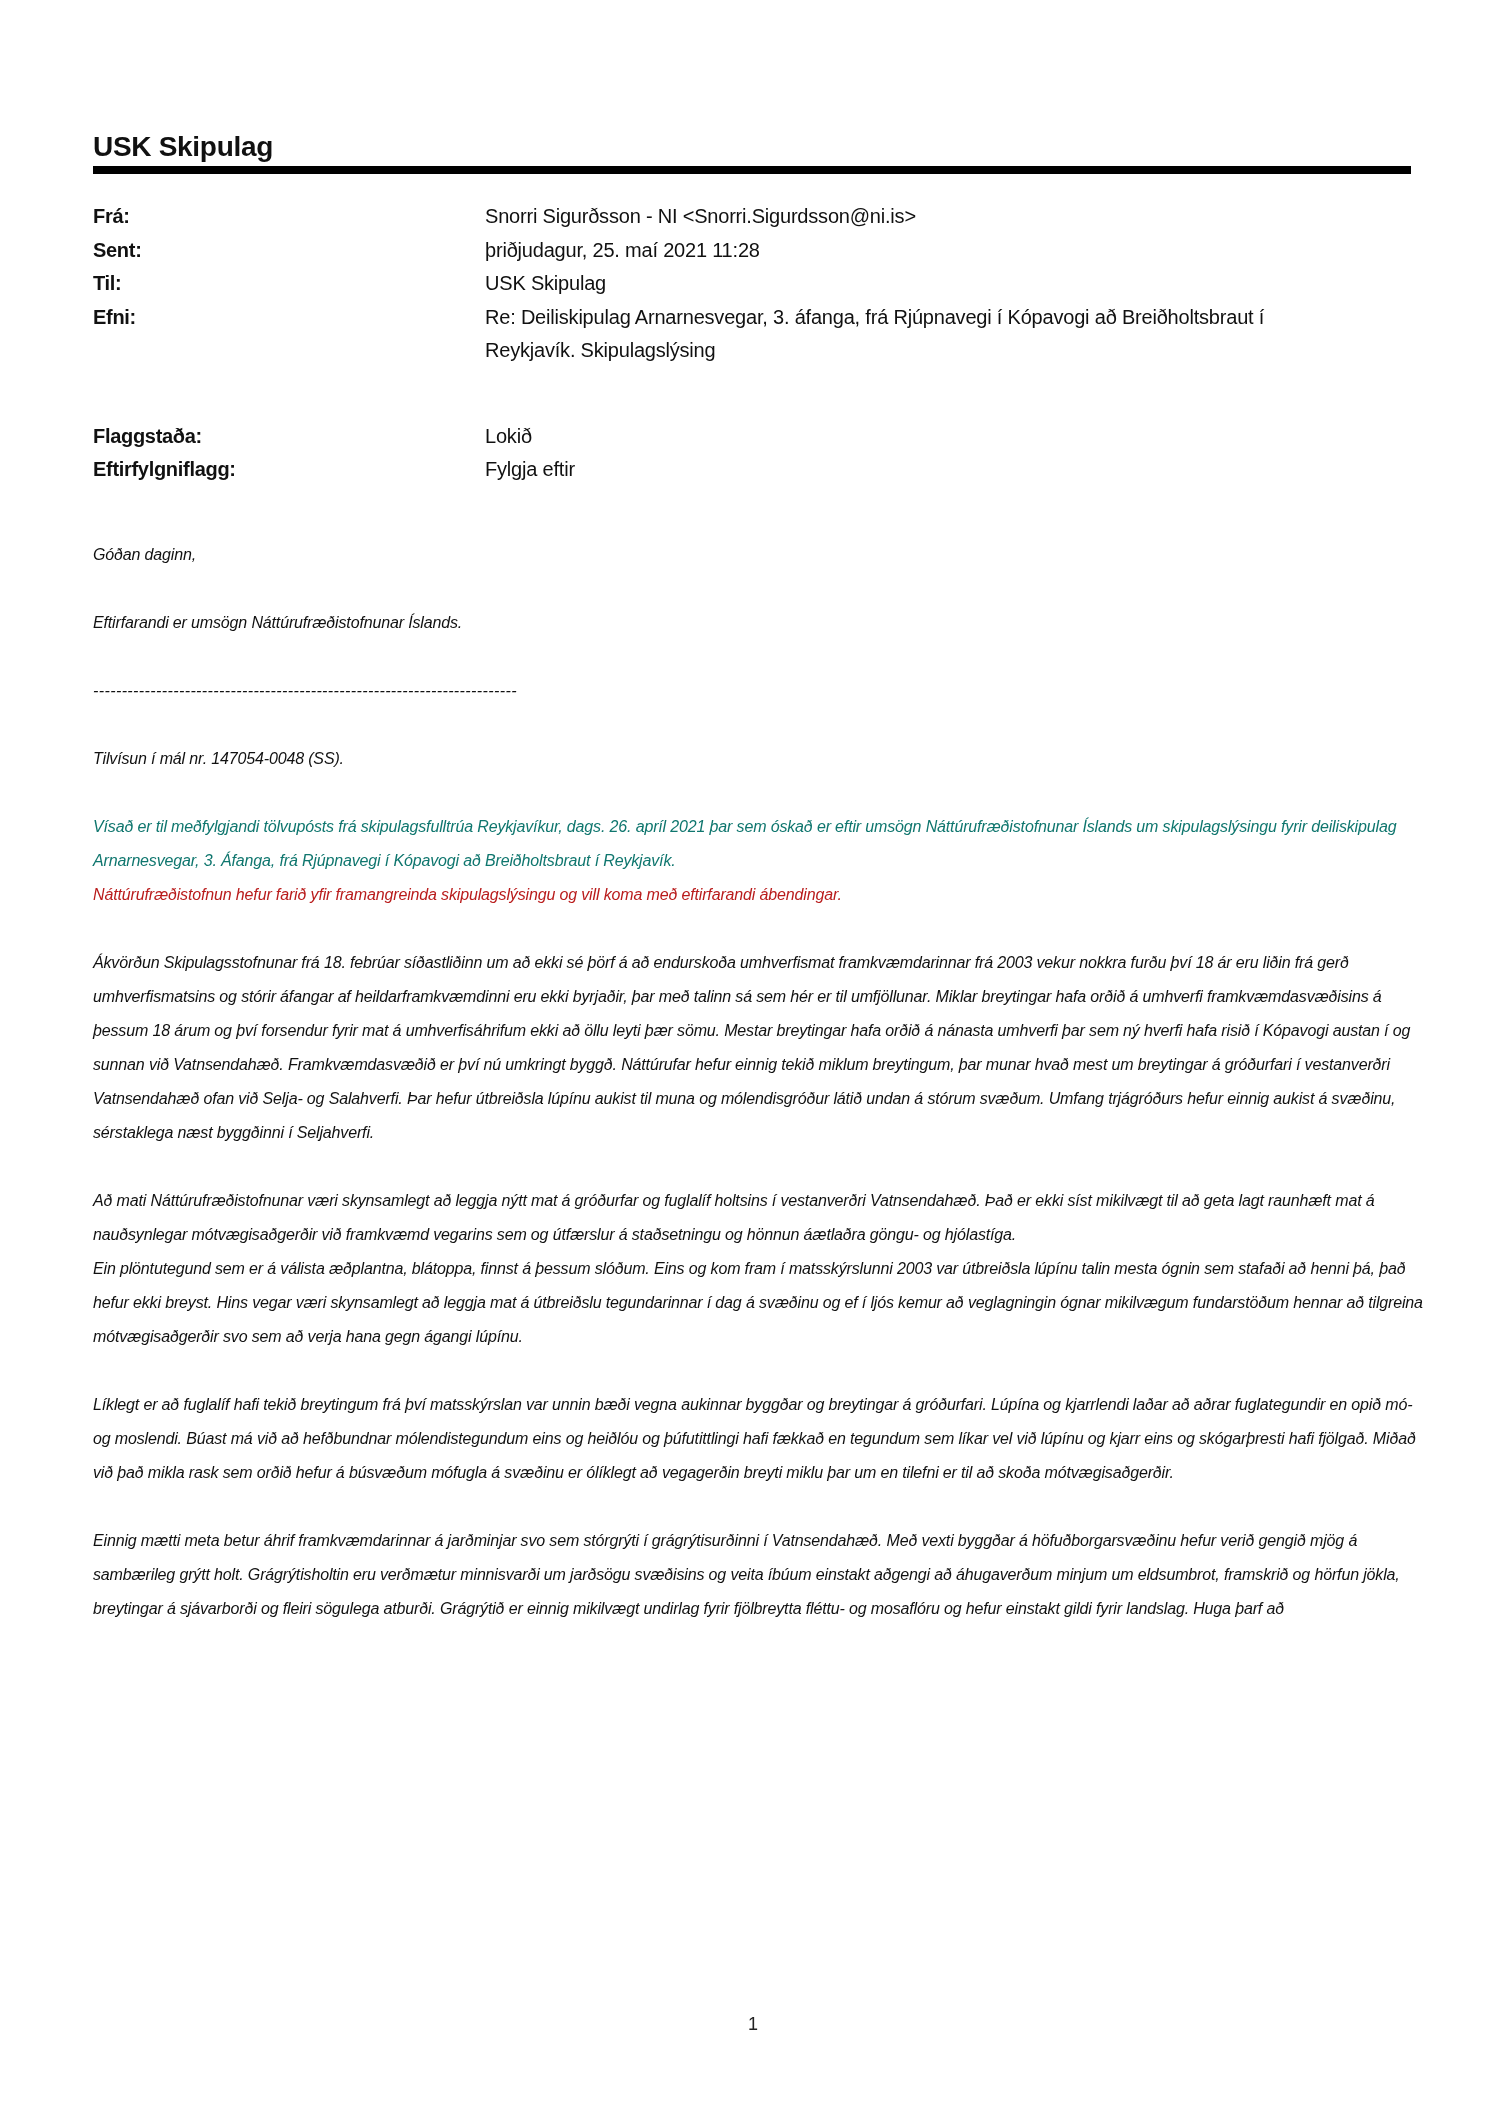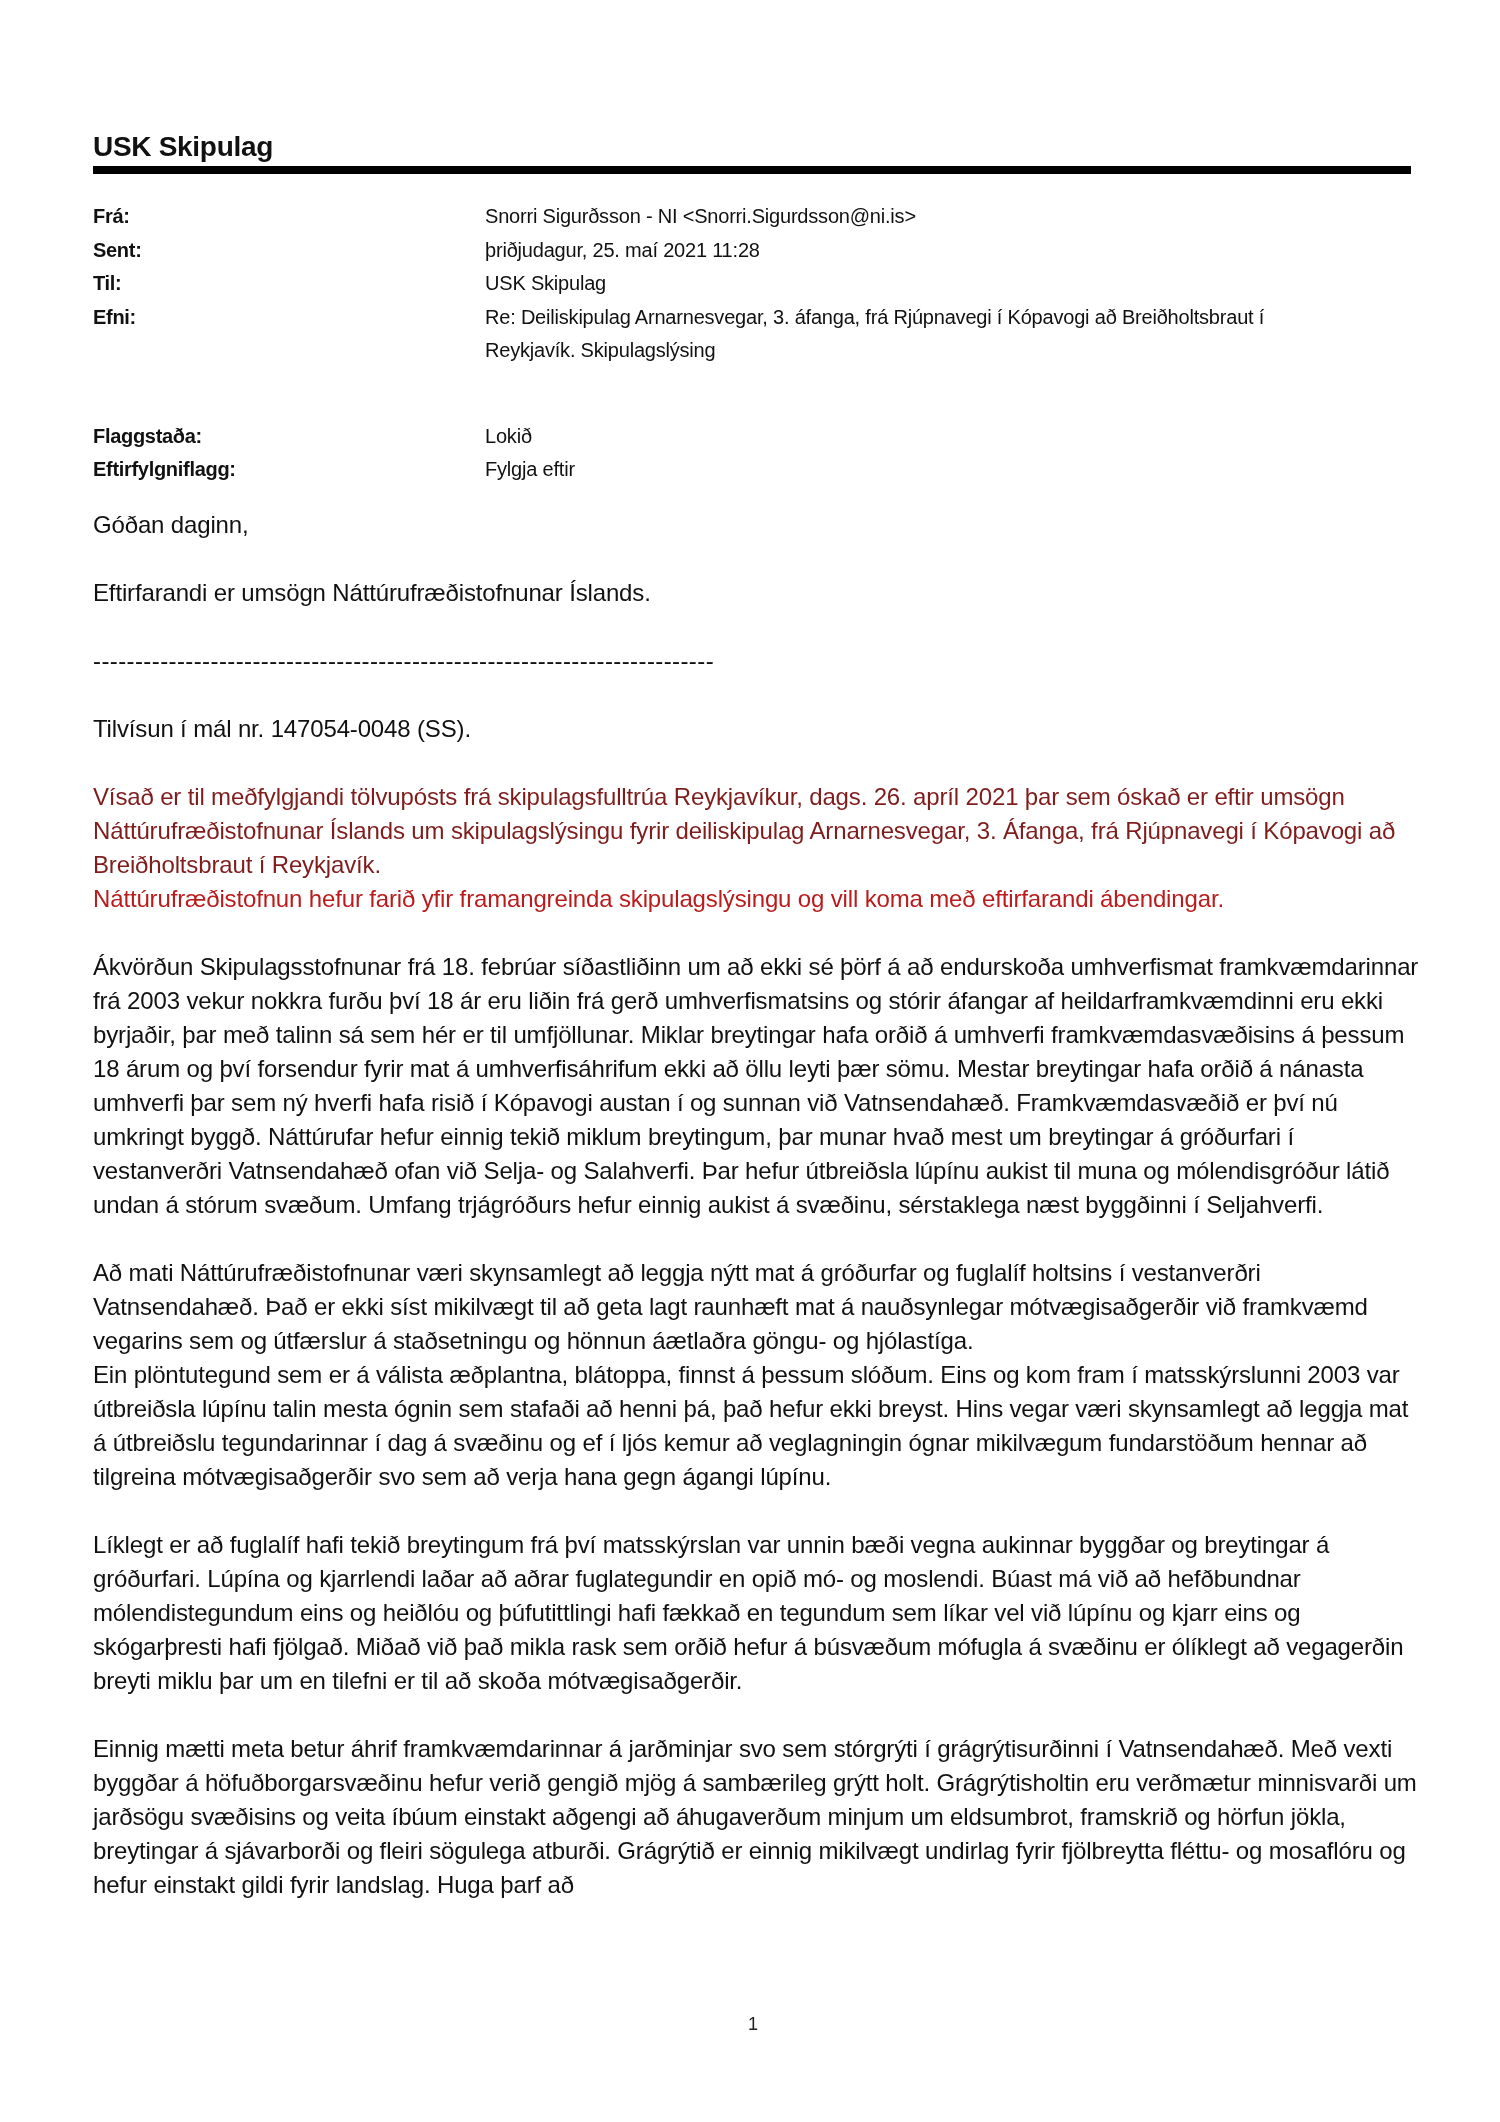--- a/index.html
+++ b/index.html
@@ -49,32 +49,33 @@
       font-weight: bold;
       flex: none;
       letter-spacing: -0.3px;
     }
     .hvalue { width: 820px; letter-spacing: -0.2px; }
     .hgap { height: 52px; }
 
     .body-text {
       position: absolute;
       left: 0;
-      top: 508px;
+      top: 538px;
       width: 1330px;
-      font-size: 24px;
+      font-size: 16px;
       line-height: 34px;
       letter-spacing: -0.15px;
+      font-style: italic;
     }
     .body-text p { margin: 0; }
     .p-greeting { margin-bottom: 34px !important; }
     .p-intro { margin-bottom: 34px !important; }
     .p-sep { margin-bottom: 34px !important; letter-spacing: 0.4px; }
     .p-ref { margin-bottom: 34px !important; }
-    .p-gray { color: #7f1d1d; }
+    .p-gray { color: #0f766e; }
     .p-gray-last { color: #b91c1c; margin-bottom: 34px !important; }
     .p-block { margin-bottom: 34px !important; }
 
     .page-number {
       position: absolute;
       left: 0;
       width: 1320px;
       top: 2014px;
       text-align: center;
       font-size: 18px;

